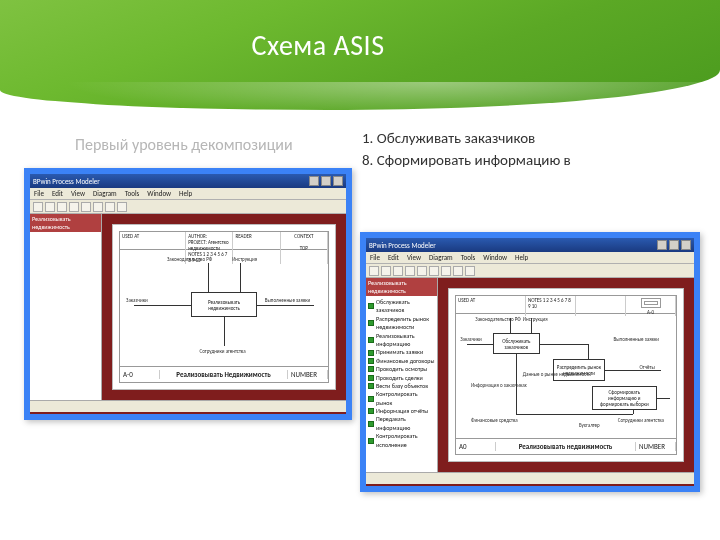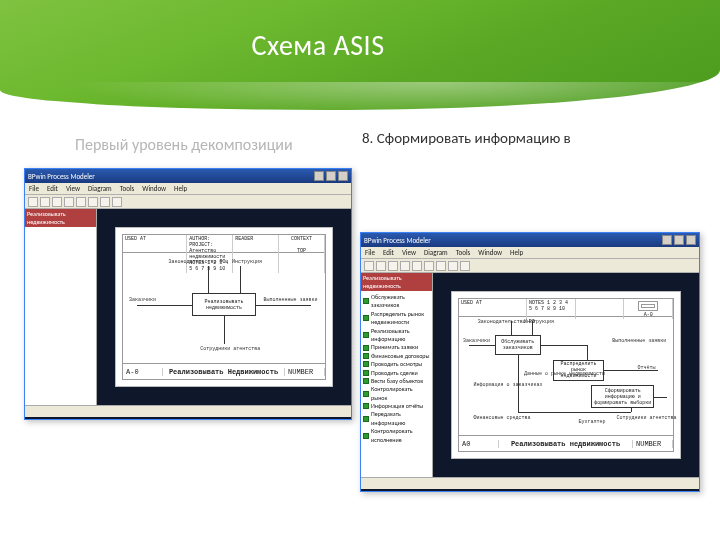--- a/index.html
+++ b/index.html
@@ -43,22 +43,22 @@
     top: 128px; left: 362px; width: 330px;
     color: #333;
     font-size: 15px;
     line-height: 1.35;
   }
   .body-text p { margin-bottom: 2px; }
 
   
   .mock-window {
     position: absolute;
-    background: #0f172a;
-    border: 1px solid #3b82f6;
+    background: #7f1d1d;
+    border: 6px solid #3b82f6;
     box-shadow: 2px 2px 6px rgba(0,0,0,0.25);
     font-size: 7px;
     color: #222;
   }
   .mw-titlebar {
     height: 14px;
     background: linear-gradient(#2a5ab0, #1a3a80);
     color: #fff;
     display: flex;
     align-items: center;
@@ -80,21 +80,21 @@
   .mw-side {
     width: 72px; background: #fff; border-right: 1px solid #aaa;
     overflow: hidden;
   }
   .mw-sidehdr { background: #b04040; color: #fff; font-size: 6px; padding: 1px 2px; }
   .mw-tree { padding: 2px; }
   .mw-tree .node { display: flex; align-items: center; gap: 2px; font-size: 6px; line-height: 1.4; }
   .mw-tree .sq { width: 6px; height: 6px; background: #2e9b2e; border: 1px solid #1a6b1a; flex-shrink: 0; }
   .mw-canvas {
     flex: 1; background: #fff; position: relative;
-    border: 1px solid #bbb; margin: 18px; font-family: Liberation Mono, monospace;
+    border: 1px solid #bbb; margin: 10px;
   }
   .mw-inner {
     position: absolute; inset: 6px;
     border: 1px solid #999;
   }
   .mw-hdrrow {
     height: 18px; border-bottom: 1px solid #999;
     font-size: 5px; display: grid;
     grid-template-columns: 1.4fr 1fr 1fr 1fr;
   }
@@ -124,20 +124,21 @@
   #win2 { top: 232px; left: 360px; width: 340px; height: 260px; }
 </style>
 </head>
 <body>
 
 <div class="header-band"></div>
 <div class="title">Схема ASIS</div>
 <div class="subtitle">Первый уровень декомпозиции</div>
 
 <div class="body-text">
+  <p>1. Обслуживать заказчиков</p>
   <p>8. Сформировать информацию в</p>
 </div>
 
 <div id="win1" class="mock-window">
   <div class="mw-titlebar">
     <span>BPwin Process Modeler</span>
     <span class="spacer"></span>
     <span class="mw-btn"></span>
     <span class="mw-btn"></span>
     <span class="mw-btn"></span>

